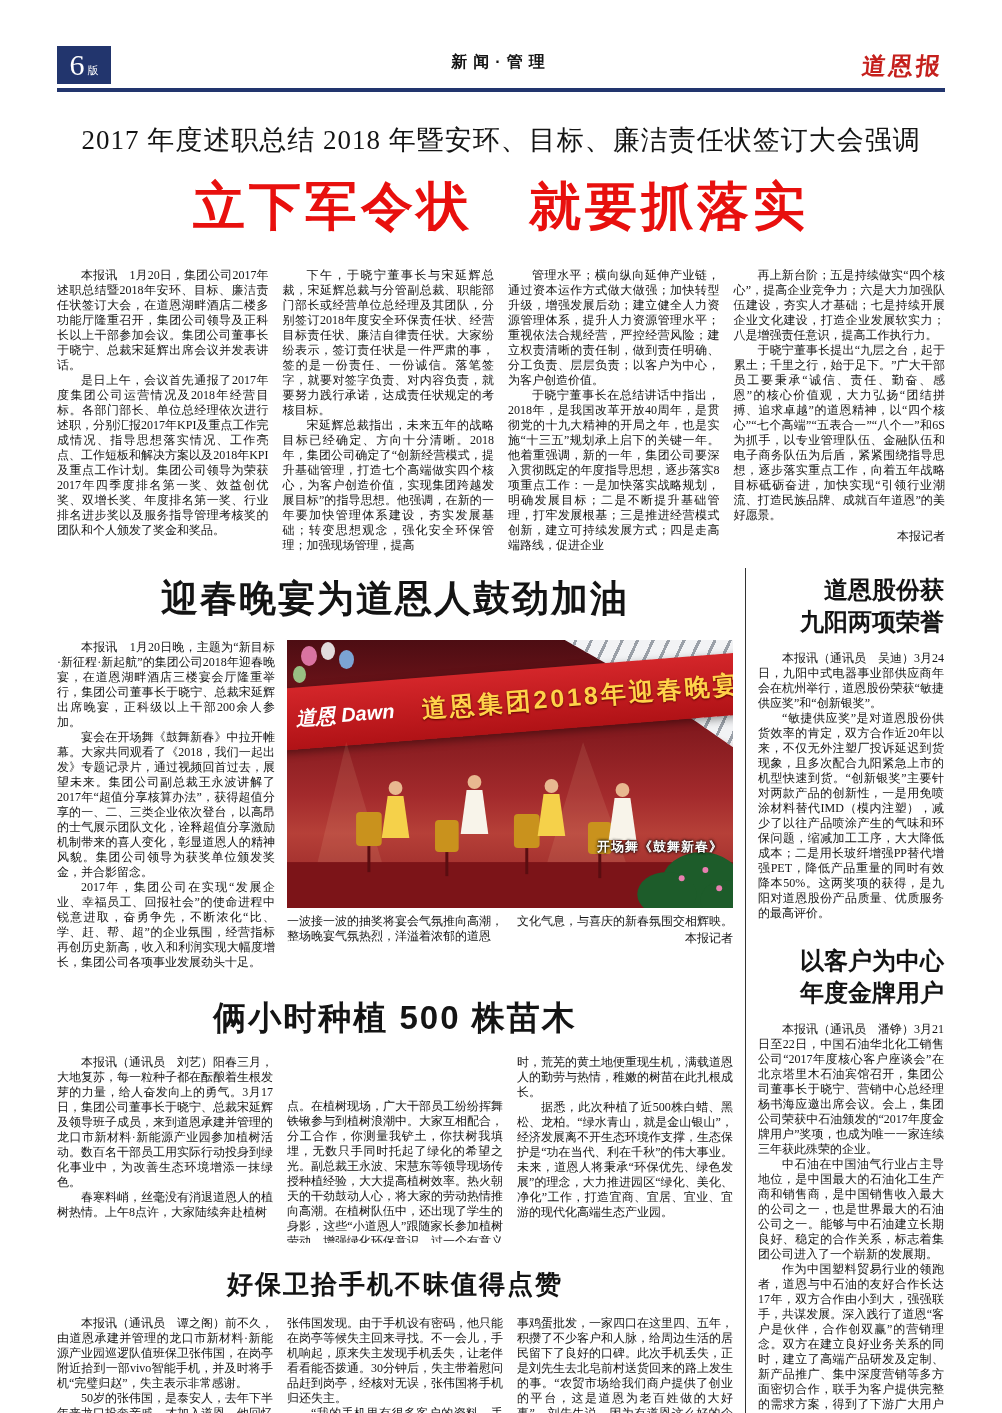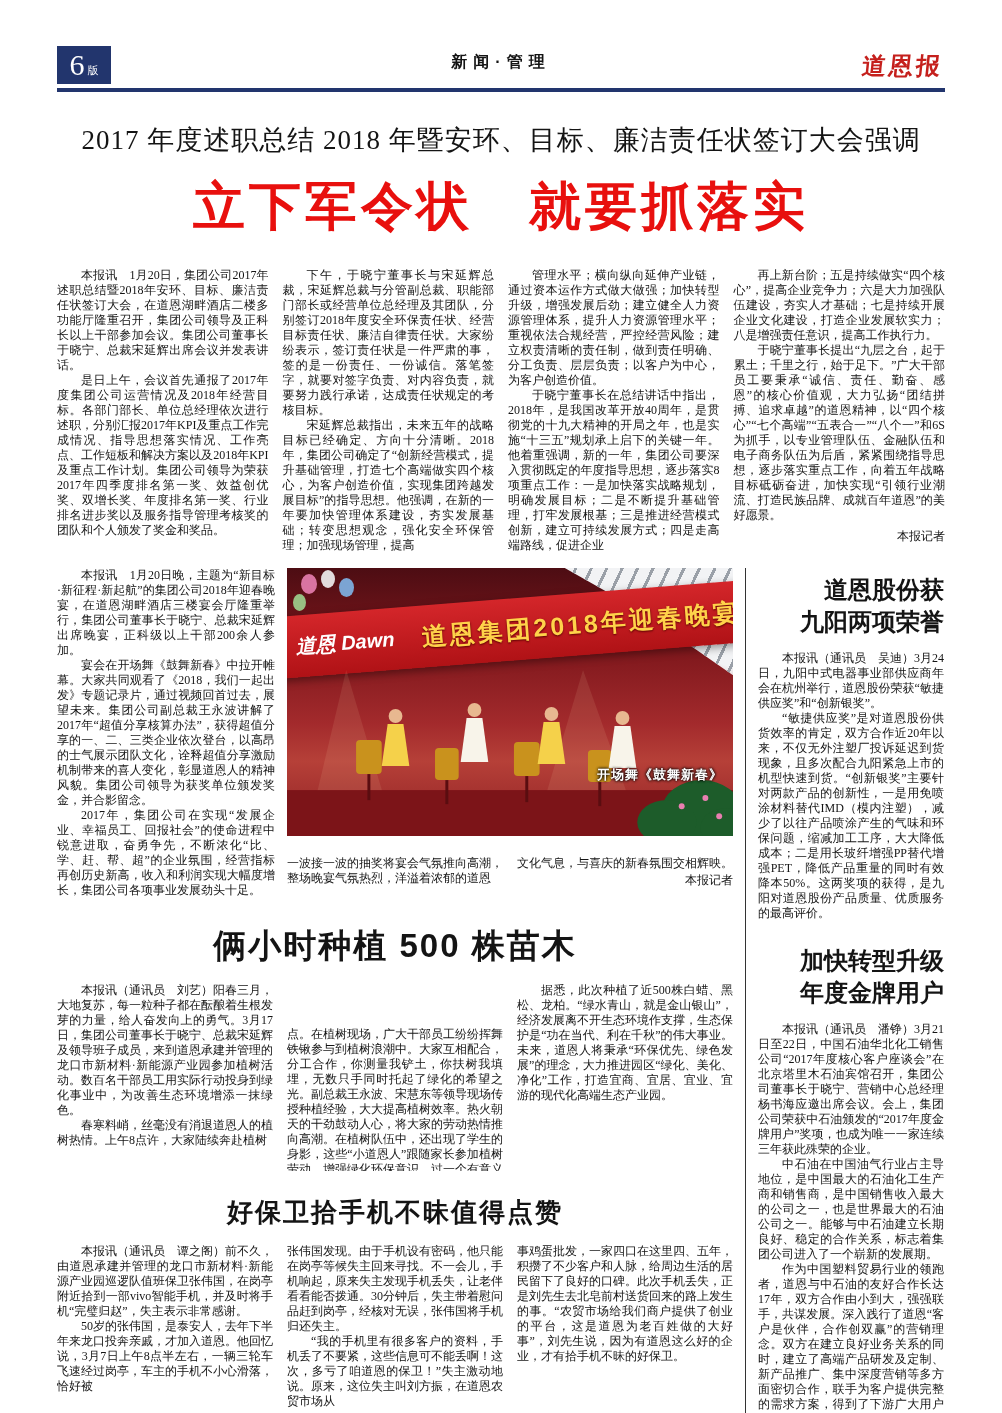--- a/index.html
+++ b/index.html
@@ -98,21 +98,21 @@
   }
   .balloon{position:absolute;border-radius:50%;opacity:.9;}
   .photo-overlay{
     position:absolute;right:10px;bottom:52px;color:#fff;font-size:13px;font-weight:bold;
     font-family:"Liberation Sans",sans-serif;text-shadow:0 0 3px #000,0 0 3px #000;letter-spacing:1px;
   }
   .stage-svg{position:absolute;left:0;bottom:0;width:100%;height:62%;}
 
   .photo-caption{
     display:grid;grid-template-columns:1fr 1fr;column-gap:14px;
-    margin-top:20px;font-size:12px;line-height:15px;text-align:justify;
+    margin-top:6px;font-size:12px;line-height:15px;text-align:justify;
   }
   .caption-byline{text-align:right;font-size:12px;margin-top:2px;}
 
   .tree-cols,.guard-cols{
     display:grid;grid-template-columns:repeat(3,1fr);column-gap:14px;
     font-size:12px;line-height:15px;text-align:justify;
   }
   .tree-cols{height:188px;overflow:hidden;}
   .guard-cols{height:182px;overflow:hidden;}
 
@@ -156,20 +156,21 @@
           <div class="byline">本报记者</div>
         </div>
       </div>
     </div>
 
     <div class="lower-zone">
 
       <div class="main-col">
 
         <div>
+          <div class="banquet-headline">迎春晚宴为道恩人鼓劲加油</div>
           <div class="banquet-content">
             <div class="banquet-textcol">
               <p class="bodyp">本报讯　1月20日晚，主题为“新目标·新征程·新起航”的集团公司2018年迎春晚宴，在道恩湖畔酒店三楼宴会厅隆重举行，集团公司董事长于晓宁、总裁宋延辉出席晚宴，正科级以上干部200余人参加。</p>
               <p class="bodyp">宴会在开场舞《鼓舞新春》中拉开帷幕。大家共同观看了《2018，我们一起出发》专题记录片，通过视频回首过去，展望未来。集团公司副总裁王永波讲解了2017年“超值分享核算办法”，获得超值分享的一、二、三类企业依次登台，以高昂的士气展示团队文化，诠释超值分享激励机制带来的喜人变化，彰显道恩人的精神风貌。集团公司领导为获奖单位颁发奖金，并合影留念。</p>
               <p class="bodyp">2017年，集团公司在实现“发展企业、幸福员工、回报社会”的使命进程中锐意进取，奋勇争先，不断浓化“比、学、赶、帮、超”的企业氛围，经营指标再创历史新高，收入和利润实现大幅度增长，集团公司各项事业发展劲头十足。</p>
             </div>
             <div class="banquet-right">
 
               <div class="photo">
                 <div class="ceiling"></div>
@@ -236,20 +237,21 @@
           <div class="tree-headline">俩小时种植 500 株苗木</div>
           <div class="tree-cols">
             <div>
               <p class="bodyp">本报讯（通讯员　刘艺）阳春三月，大地复苏，每一粒种子都在酝酿着生根发芽的力量，给人奋发向上的勇气。3月17日，集团公司董事长于晓宁、总裁宋延辉及领导班子成员，来到道恩承建并管理的龙口市新材料·新能源产业园参加植树活动。数百名干部员工用实际行动投身到绿化事业中，为改善生态环境增添一抹绿色。</p>
               <p class="bodyp">春寒料峭，丝毫没有消退道恩人的植树热情。上午8点许，大家陆续奔赴植树</p>
             </div>
             <div>
               <p class="bodyp" style="text-indent:0;margin-top:44px;">点。在植树现场，广大干部员工纷纷挥舞铁锹参与到植树浪潮中。大家互相配合，分工合作，你测量我铲土，你扶树我填埋，无数只手同时托起了绿化的希望之光。副总裁王永波、宋慧东等领导现场传授种植经验，大大提高植树效率。热火朝天的干劲鼓动人心，将大家的劳动热情推向高潮。在植树队伍中，还出现了学生的身影，这些“小道恩人”跟随家长参加植树劳动，增强绿化环保意识，过一个有意义的周末。短短两个小</p>
             </div>
             <div>
+              <p class="bodyp" style="text-indent:0;">时，荒芜的黄土地便重现生机，满载道恩人的勤劳与热情，稚嫩的树苗在此扎根成长。</p>
               <p class="bodyp">据悉，此次种植了近500株白蜡、黑松、龙柏。“绿水青山，就是金山银山”，经济发展离不开生态环境作支撑，生态保护是“功在当代、利在千秋”的伟大事业。未来，道恩人将秉承“环保优先、绿色发展”的理念，大力推进园区“绿化、美化、净化”工作，打造宜商、宜居、宜业、宜游的现代化高端生态产业园。</p>
             </div>
           </div>
         </div>
 
         <div>
           <div class="guard-headline">好保卫拾手机不昧值得点赞</div>
           <div class="guard-cols">
             <div>
               <p class="bodyp">本报讯（通讯员　谭之阁）前不久，由道恩承建并管理的龙口市新材料·新能源产业园巡逻队值班保卫张伟国，在岗亭附近拾到一部vivo智能手机，并及时将手机“完璧归赵”，失主表示非常感谢。</p>
@@ -275,21 +277,21 @@
             <div>九阳两项荣誉</div>
           </div>
           <p class="bodyp">本报讯（通讯员　吴迪）3月24日，九阳中式电器事业部供应商年会在杭州举行，道恩股份荣获“敏捷供应奖”和“创新银奖”。</p>
           <p class="bodyp">“敏捷供应奖”是对道恩股份供货效率的肯定，双方合作近20年以来，不仅无外注塑厂投诉延迟到货现象，且多次配合九阳紧急上市的机型快速到货。“创新银奖”主要针对两款产品的创新性，一是用免喷涂材料替代IMD（模内注塑），减少了以往产品喷涂产生的气味和环保问题，缩减加工工序，大大降低成本；二是用长玻纤增强PP替代增强PET，降低产品重量的同时有效降本50%。这两奖项的获得，是九阳对道恩股份产品质量、优质服务的最高评价。</p>
         </div>
 
         <div class="rail-gap"></div>
 
         <div class="rail-article">
           <div class="rail-headline">
-            <div>加快转型升级</div>
+            <div>以客户为中心</div>
             <div>年度金牌用户</div>
           </div>
           <p class="bodyp">本报讯（通讯员　潘铮）3月21日至22日，中国石油华北化工销售公司“2017年度核心客户座谈会”在北京塔里木石油宾馆召开，集团公司董事长于晓宁、营销中心总经理杨书海应邀出席会议。会上，集团公司荣获中石油颁发的“2017年度金牌用户”奖项，也成为唯一一家连续三年获此殊荣的企业。</p>
           <p class="bodyp">中石油在中国油气行业占主导地位，是中国最大的石油化工生产商和销售商，是中国销售收入最大的公司之一，也是世界最大的石油公司之一。能够与中石油建立长期良好、稳定的合作关系，标志着集团公司进入了一个崭新的发展期。</p>
           <p class="bodyp">作为中国塑料贸易行业的领跑者，道恩与中石油的友好合作长达17年，双方合作由小到大，强强联手，共谋发展。深入践行了道恩“客户是伙伴，合作创双赢”的营销理念。双方在建立良好业务关系的同时，建立了高端产品研发及定制、新产品推广、集中深度营销等多方面密切合作，联手为客户提供完整的需求方案，得到了下游广大用户对中石油产品和道恩集团的信赖，促成了双方共谋发展的新局面。</p>
         </div>
 
       </div>
     </div>
 

